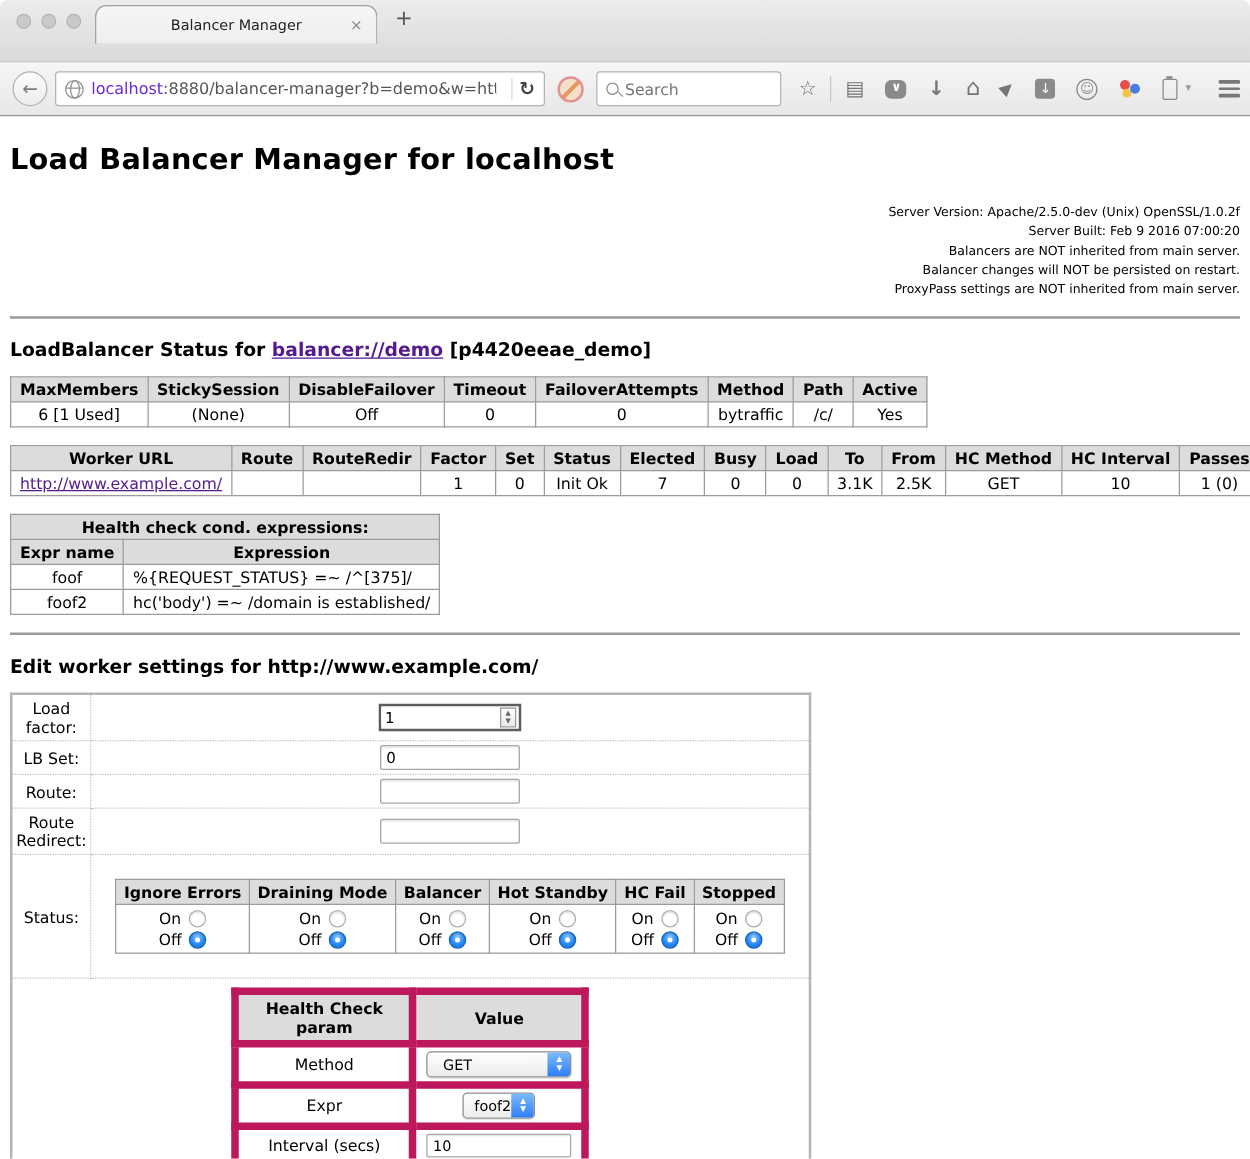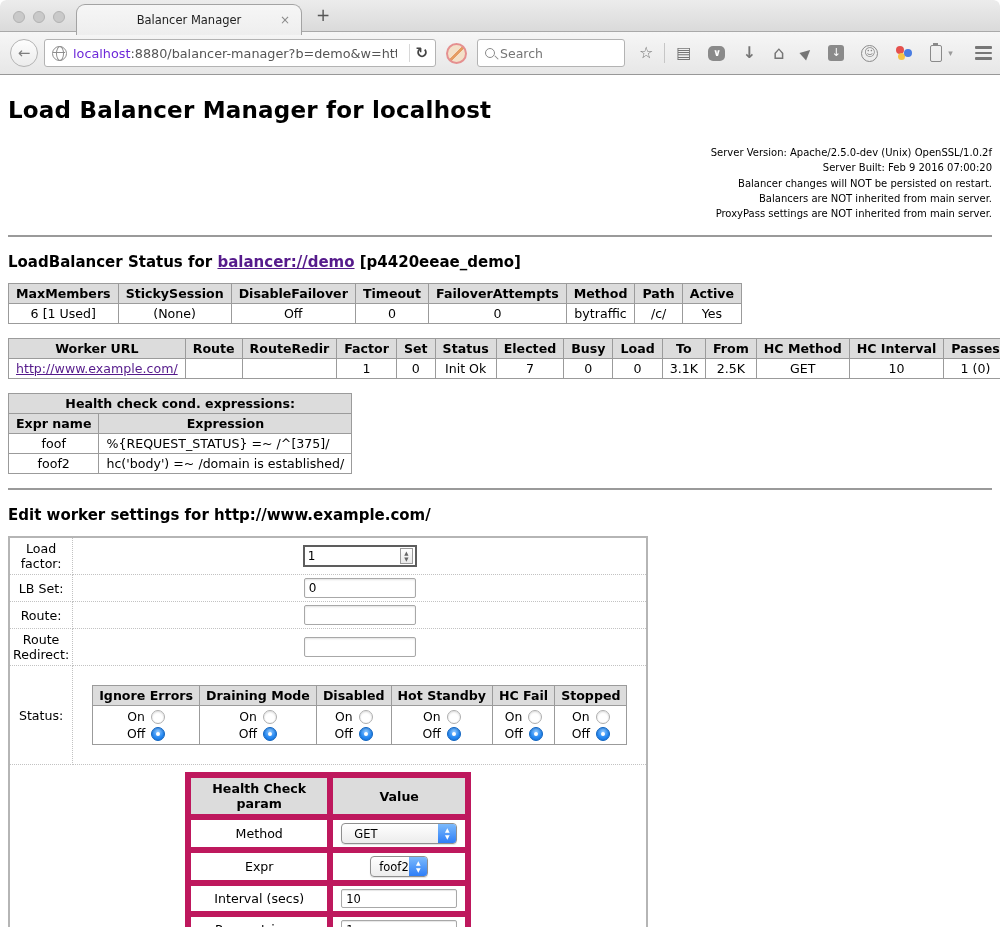--- a/index.html
+++ b/index.html
@@ -1,20 +1,20 @@
 <!DOCTYPE html>
 <html><head>
 <meta charset="utf-8">
 <style>
   * { box-sizing: border-box; margin: 0; padding: 0; }
   body { font-family: "DejaVu Sans", "Liberation Sans", sans-serif; background: #fff; }
   .window { width: 1000px; height: 927px; border-radius: 6px 6px 0 0; overflow: hidden; background: #fff; position: relative; }
 
   
-  .tabbar { height: 32px; background: linear-gradient(#ececec, #dadada); position: relative; border-bottom: 1px solid #a9a9a9; border-radius: 6px 6px 0 0; }
+  .tabbar { height: 50px; background: linear-gradient(#ececec, #dadada); position: relative; border-bottom: 1px solid #a9a9a9; border-radius: 6px 6px 0 0; }
   .traffic { position: absolute; left: 13px; top: 11px; display: flex; gap: 8px; }
   .traffic span { width: 12px; height: 12px; border-radius: 50%; background: #c9c9c9; border: 1px solid #b2b2b2; }
   .tab { position: absolute; left: 76px; top: 4px; width: 226px; height: 31px; background: linear-gradient(#f6f6f6,#eeeeee); border: 1px solid #a3a3a3; border-bottom: none; border-radius: 9px 9px 0 0; display: flex; align-items: center; justify-content: center; z-index: 2; }
   .tab-title { font-size: 11.5px; color: #222; }
   .tab-close { position: absolute; right: 11px; top: 8px; color: #8a8a8a; font-size: 12px; cursor: default; }
   .newtab { position: absolute; left: 316px; top: 5px; font-size: 17px; color: #555; }
 
   
   .toolbar { height: 43px; background: linear-gradient(#f6f6f6, #e7e7e7); border-bottom: 1px solid #989898; display: flex; align-items: center; padding: 0 10px; }
   .back-btn { width: 28px; height: 28px; border-radius: 50%; border: 1px solid #b3b3b3; background: linear-gradient(#fdfdfd,#ececec); display: flex; align-items: center; justify-content: center; color: #7e7e7e; font-size: 15px; flex: none; }
@@ -157,22 +157,22 @@
       </div>
     <div class="gridicon">▦</div>
   </div>
 
   <div class="content">
     <h1 class="pagetitle">Load Balancer Manager for localhost</h1>
 
     <div>
       <div class="info-line">Server Version: Apache/2.5.0-dev (Unix) OpenSSL/1.0.2f</div>
       <div class="info-line">Server Built: Feb 9 2016 07:00:20</div>
+      <div class="info-line">Balancers are NOT inherited from main server.</div>
       <div class="info-line">Balancer changes will NOT be persisted on restart.</div>
-      <div class="info-line">Balancers are NOT inherited from main server.</div>
       <div class="info-line">ProxyPass settings are NOT inherited from main server.</div>
     </div>
 
     <hr class="rule">
 
     <h3 class="sect"><span>LoadBalancer Status for </span><a class="vlink" href="#">balancer://demo</a><span> [p4420eeae_demo]</span></h3>
 
     <table class="data mb">
       <tbody>
           <tr>
@@ -288,21 +288,21 @@
         <td class="fval"><input class="mac-input" value="" style=""></td>
       </tr>
       <tr>
         <td class="flabel">Status:</td>
         <td style="text-align:left">
           <table class="statustable">
             <tbody>
                   <tr>
               <th>Ignore Errors</th>
               <th>Draining Mode</th>
-              <th>Disabled</th>
+              <th>Balancer</th>
               <th>Hot Standby</th>
               <th>HC Fail</th>
               <th>Stopped</th>
             </tr>
             <tr>
               <td>
                 <div class="radio-line">
                         <span>On</span>
                         <span class="mac-radio"></span>
                       </div>

